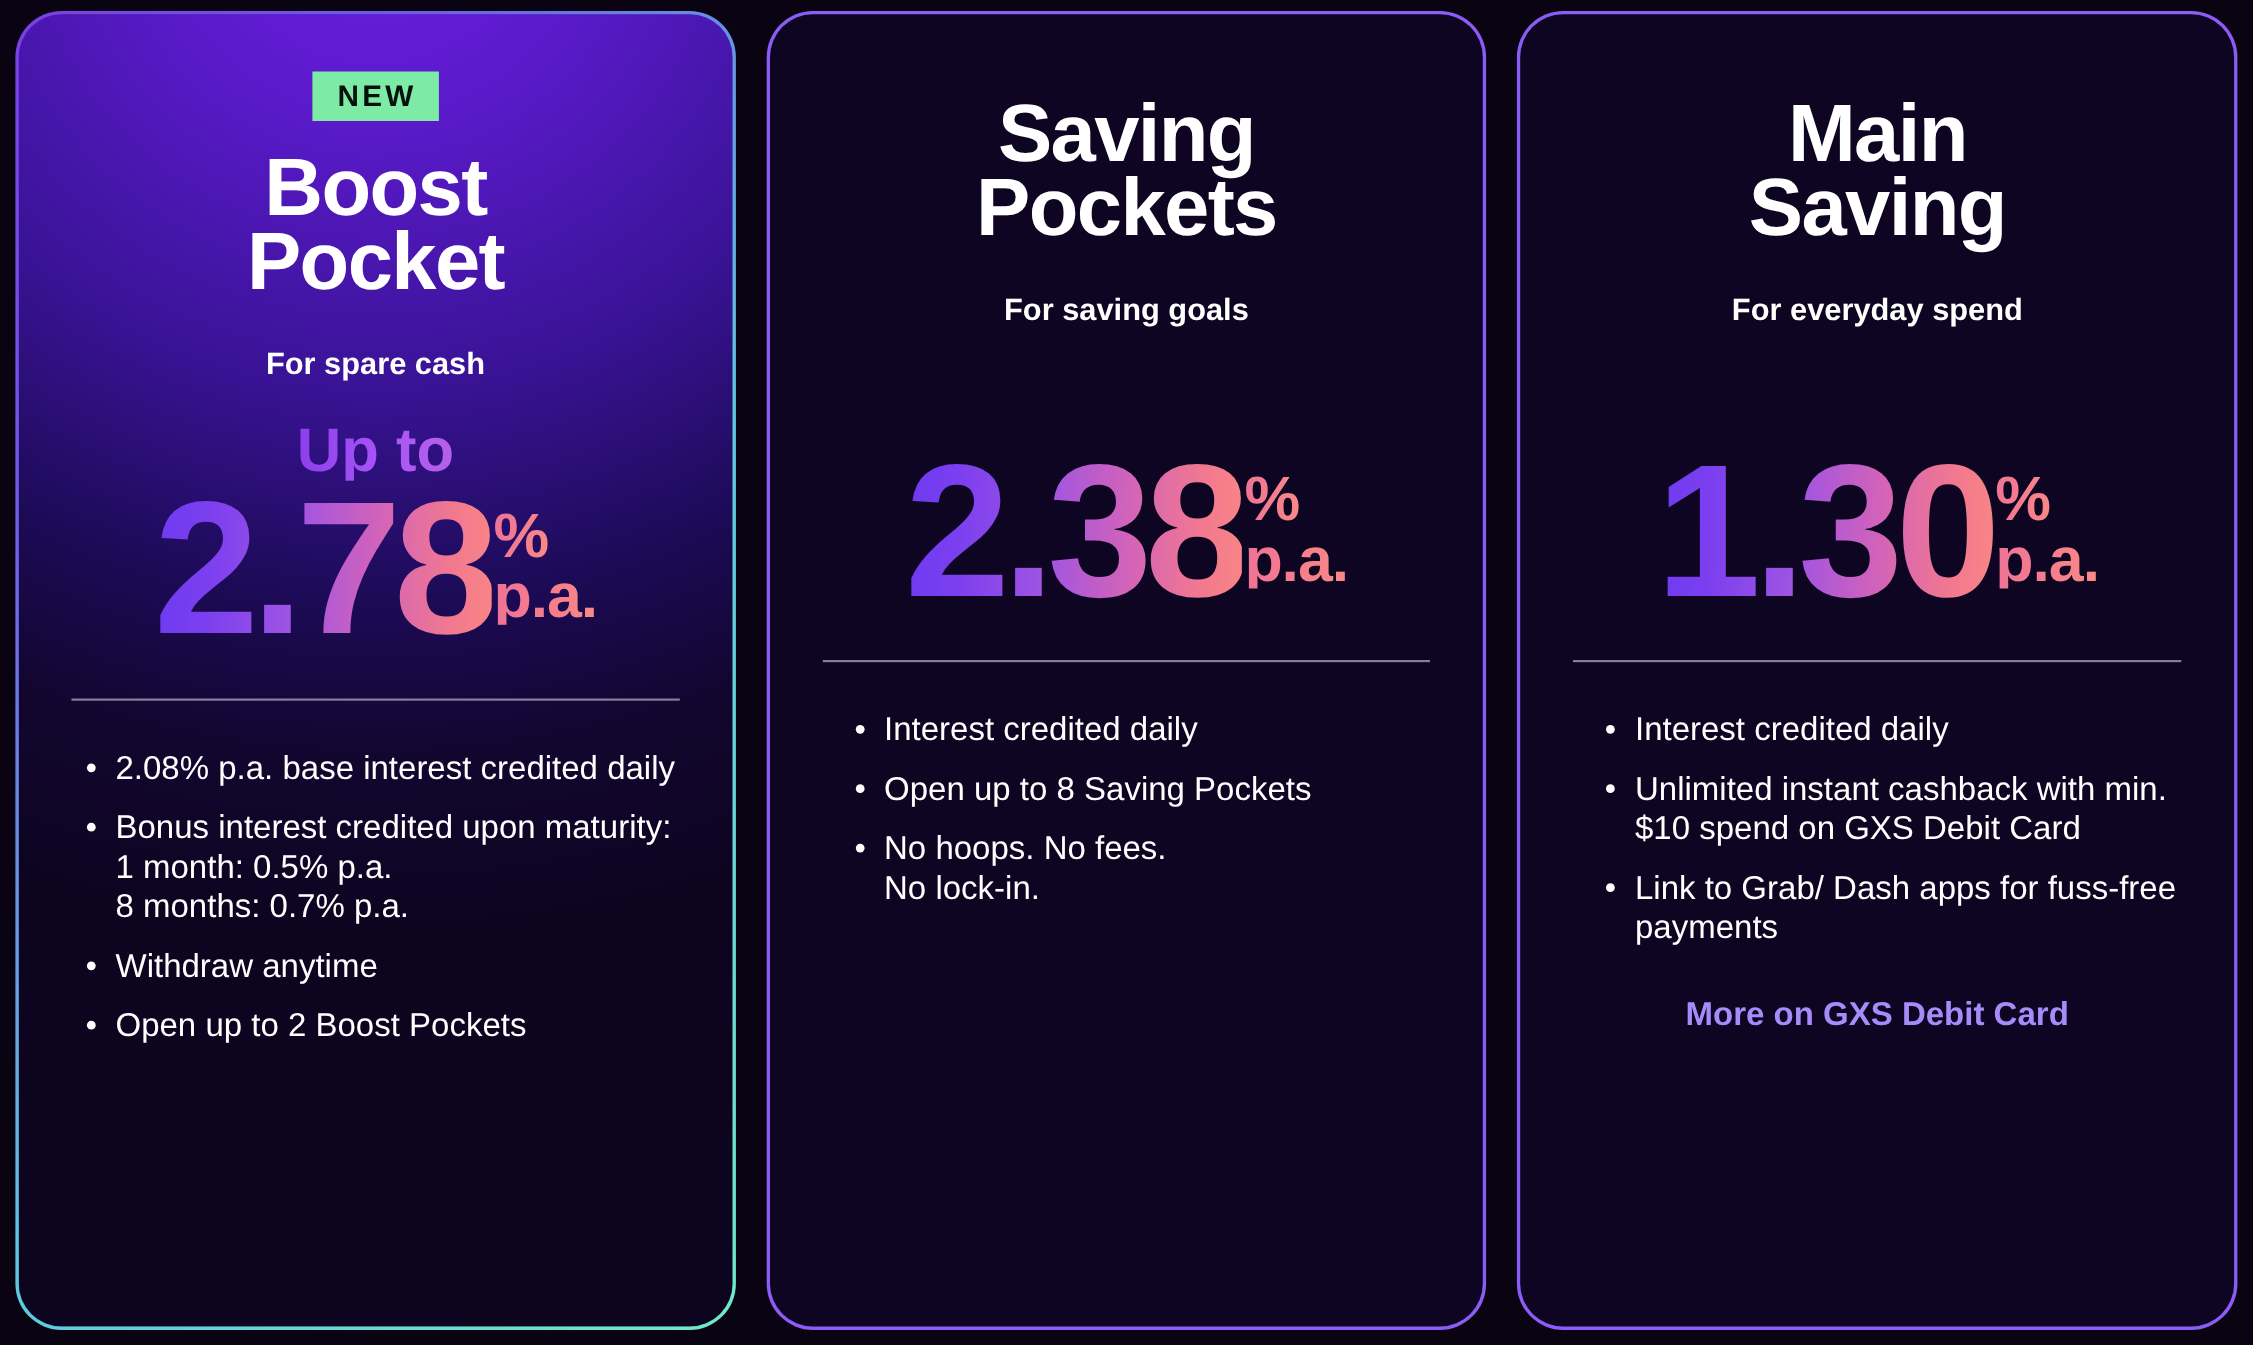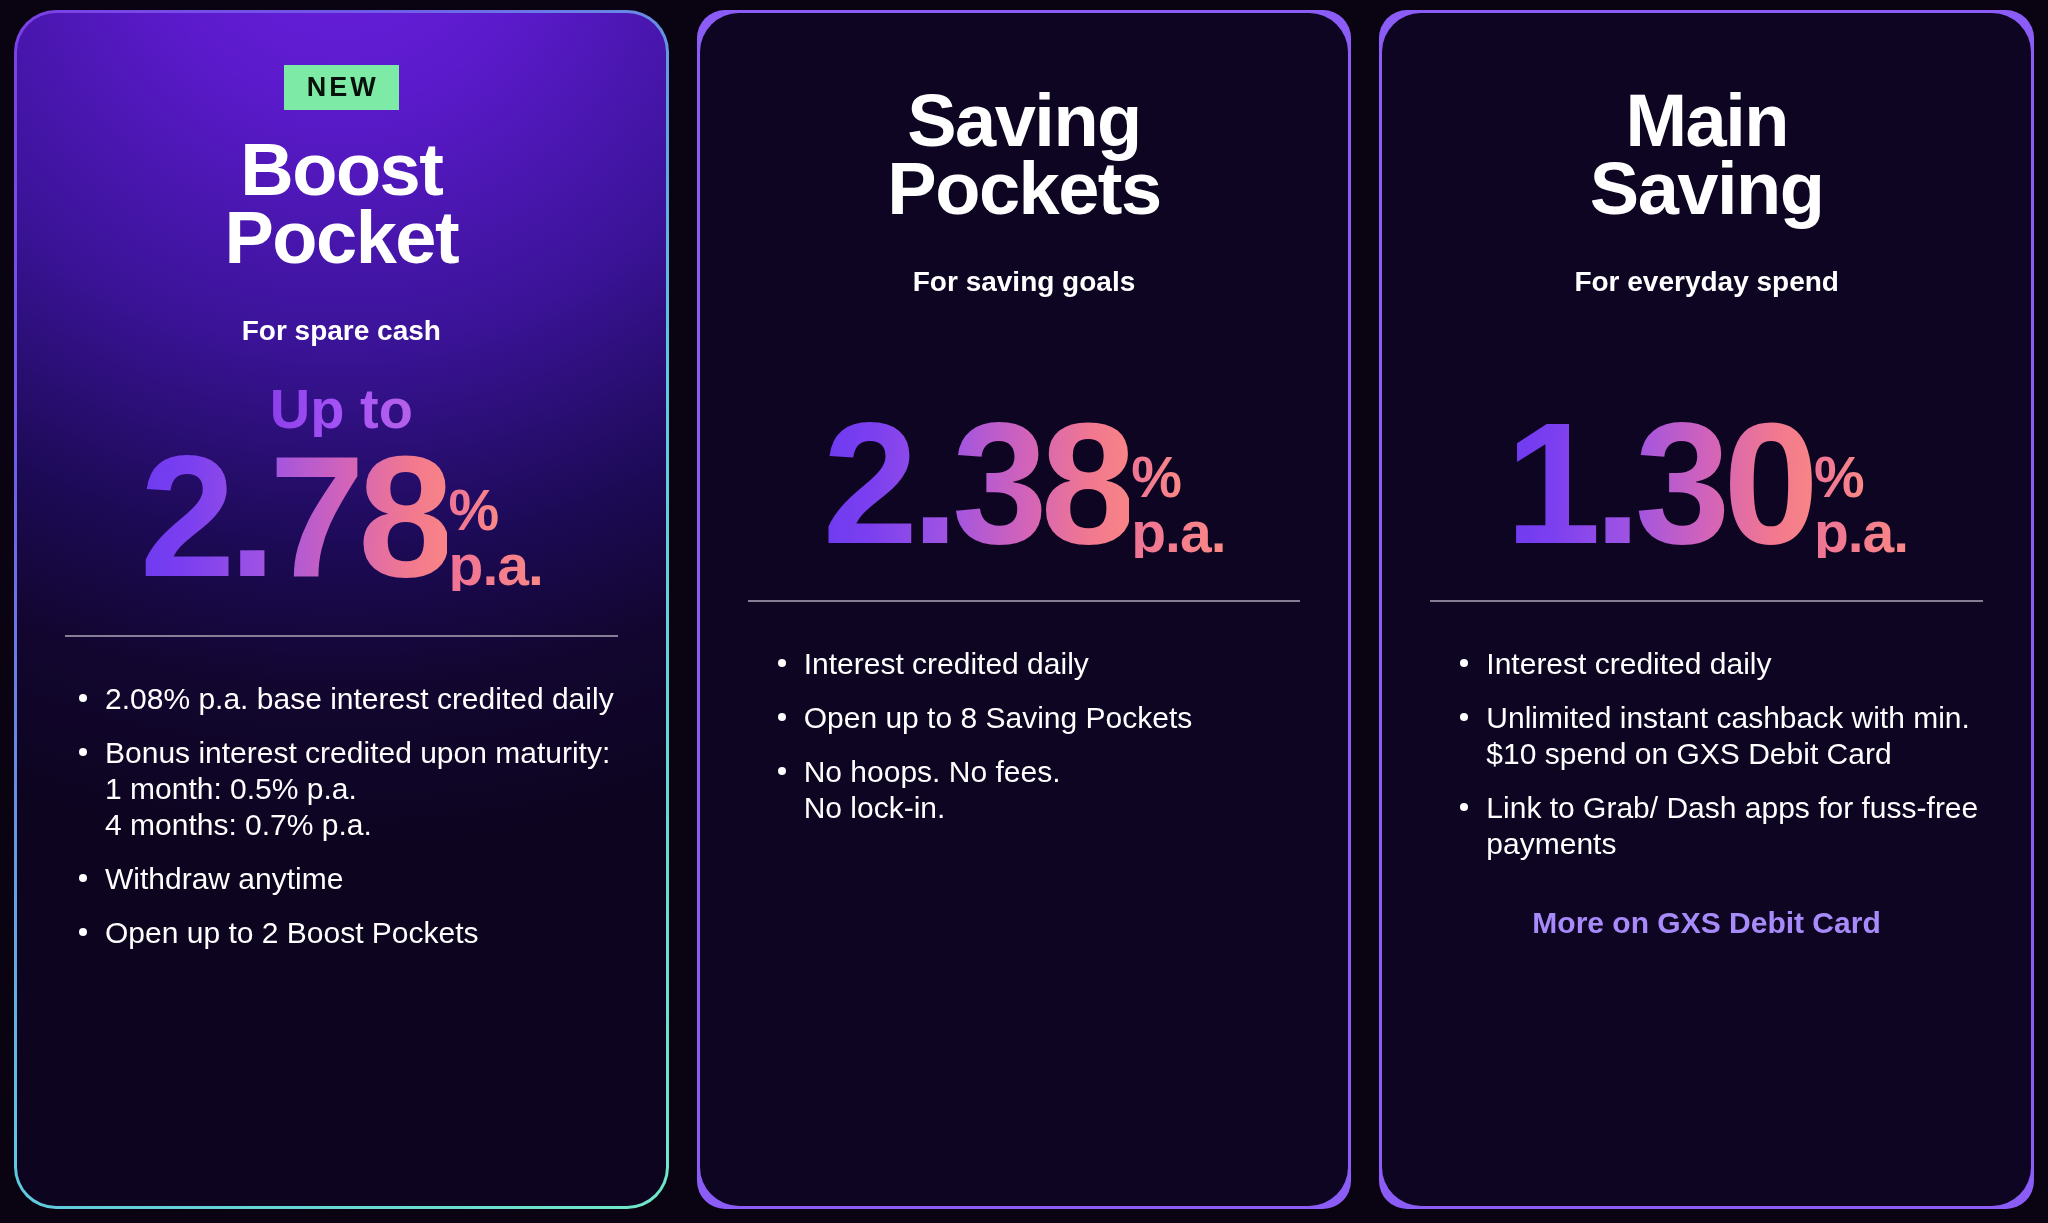--- a/index.html
+++ b/index.html
@@ -38,21 +38,21 @@
   
   .card.featured {
     background:linear-gradient(130deg,#7B3FE4 0%,#6F5BE8 22%,#5FC8E0 58%,#6FE9C8 100%);
   }
   .card.featured .card-inner {
     background:
       radial-gradient(150% 78% at 50% -8%, #6A21E0 0%, #5B1ACB 20%, #3A1397 46%, #1C0A55 68%, #12062F 83%, #0D0420 100%),
       #0D0420;
   }
   
-  .card.plain { background:#8B5CF6;border-radius:28px; }
+  .card.plain { background:#8B5CF6; }
   .card.plain .card-inner { background:#0D0521; }
 
   
   .badge {
     margin-top:52px;
     background:#7DEBA6;
     color:#05110A;
     font-size:27px;
     font-weight:bold;
     letter-spacing:3px;
@@ -85,21 +85,21 @@
     font-size:56px;
     font-weight:bold;
     line-height:1;
     background:linear-gradient(95deg,#8B3FEA 0%,#A855F7 55%,#B661E8 100%);
     -webkit-background-clip:text;
     background-clip:text;
     color:transparent;
   }
   .rate-row {
     display:flex;
-    align-items:flex-end;
+    align-items:flex-start;
     justify-content:center;
     line-height:1;
   }
   .rate-wrap { margin-top:6px; }
   .card.plain .rate-wrap { margin-top:112px; }
   .rate-num {
     font-size:172px;
     font-weight:bold;
     letter-spacing:-7px;
     line-height:0.86;
@@ -193,21 +193,21 @@
             <span class="rate-pct">%</span>
             <span class="rate-pa">p.a.</span>
           </span>
         </div>
       </div>
       <div class="divider"></div>
       <ul class="bullets">
         <li>2.08% p.a. base interest credited daily</li>
         <li>Bonus interest credited upon maturity:
 1 month: 0.5% p.a.
-4 months: 0.7% p.a.</li>
+8 months: 0.7% p.a.</li>
         <li>Withdraw anytime</li>
         <li>Open up to 2 Boost Pockets</li>
       </ul>
     </div>
   </div>
 
   <div class="card plain">
     <div class="card-inner">
       <div class="title">
         <div>Saving</div>

